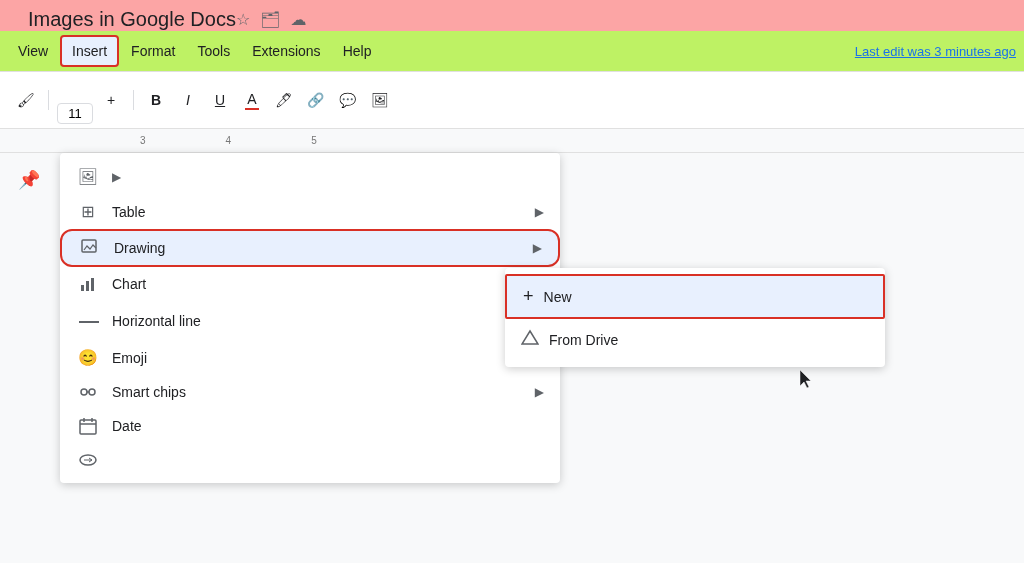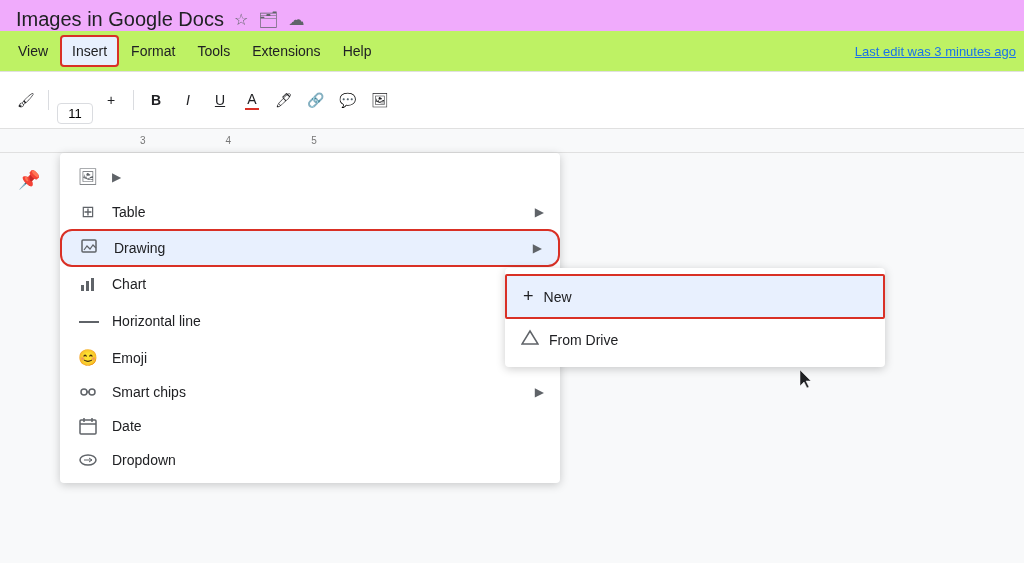--- a/index.html
+++ b/index.html
@@ -7,25 +7,24 @@
       font-family: 'Arial', sans-serif;
       background: #f8f9fa;
       width: 1024px;
       height: 563px;
       overflow: hidden;
       position: relative;
     }
 
     
     .title-bar {
-      background: #f0abfc;
-      padding: 8px 16px 0 16px;
-      display: flex;
-      align-items: center;
-      gap: 10px;
+      background: #fca5a5;
+      padding: 8px 16px 0 28px;
+      display: flex;
+      align-items: center;
     }
     .doc-title {
       font-size: 20px;
       font-weight: 400;
       color: #202124;
     }
     .title-icons {
       display: flex;
       gap: 10px;
       align-items: center;
@@ -370,21 +369,20 @@
     </div>
 
     <div class="menu-row">
       <span class="row-icon">
         <svg width="18" height="18" viewBox="0 0 18 18" fill="none">
           <ellipse cx="9" cy="9" rx="8" ry="5" stroke="#5f6368" stroke-width="1.5" fill="none"></ellipse>
           <line x1="5" y1="9" x2="13" y2="9" stroke="#5f6368" stroke-width="1"></line>
           <polyline points="10,7 13,9 10,11" stroke="#5f6368" stroke-width="1" fill="none"></polyline>
         </svg>
       </span>
-      <span class="row-label">Dropdown</span>
     </div>
 
   </div>
 
   <div class="sub-dropdown">
 
     <div class="sub-menu-row highlighted">
       <span class="plus-icon">+</span>
       <span>New</span>
     </div>

